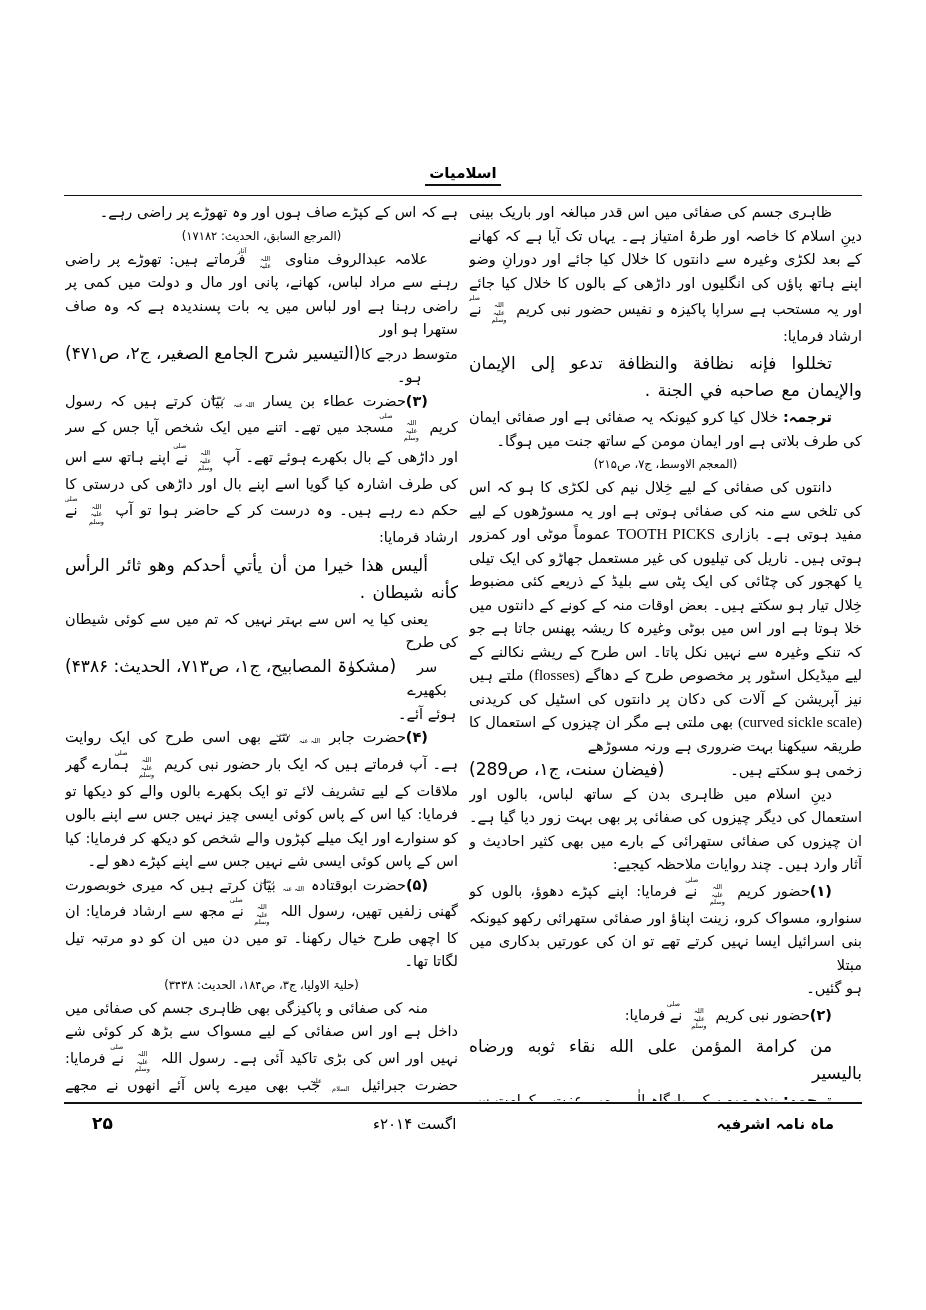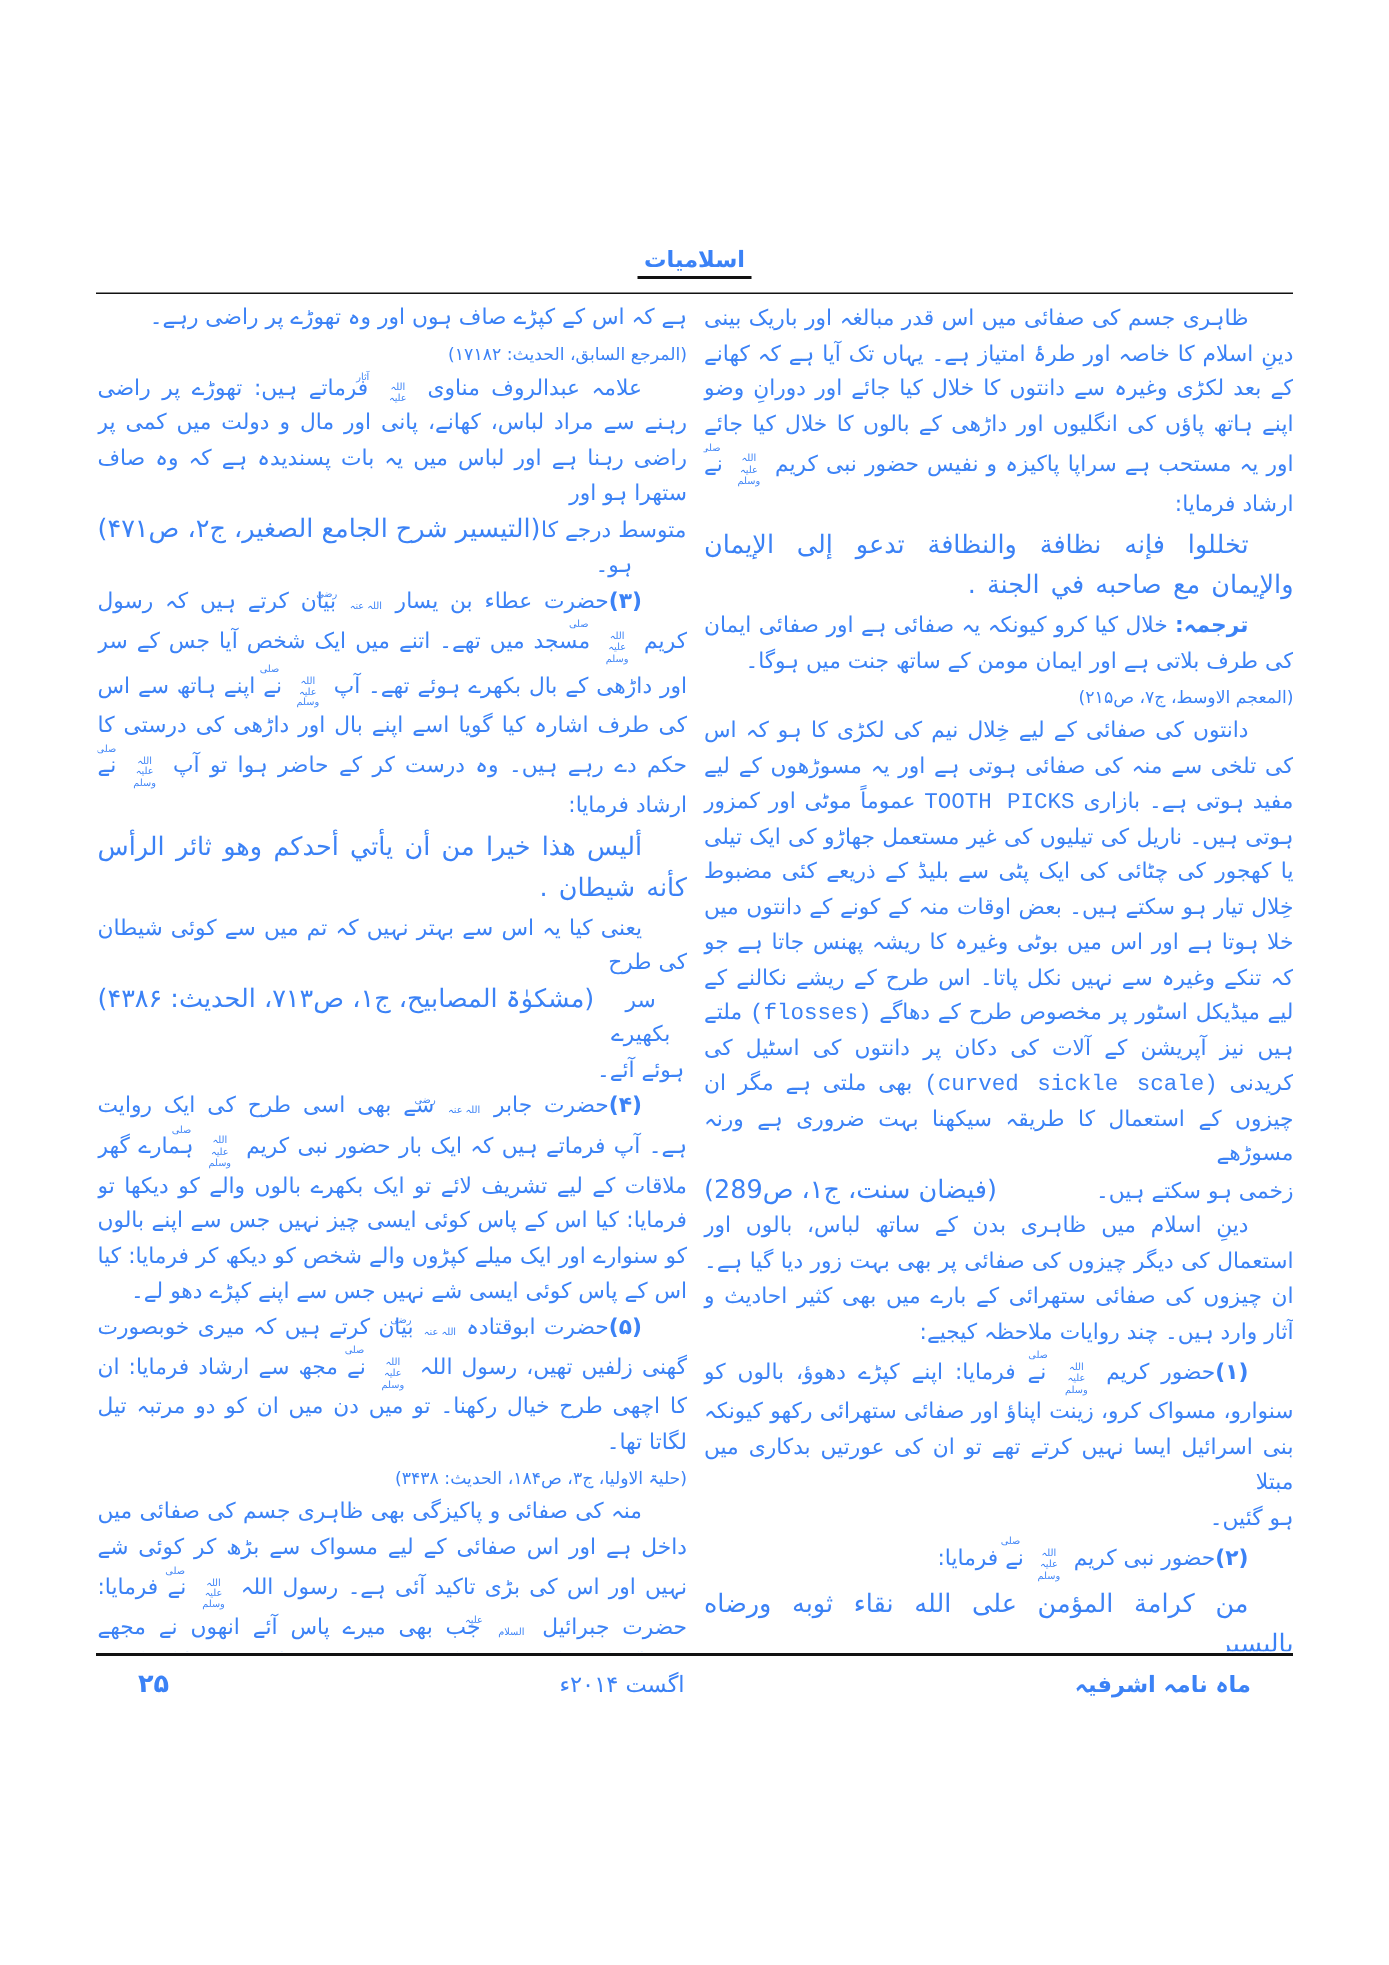--- a/index.html
+++ b/index.html
@@ -1,21 +1,21 @@
 <!DOCTYPE html>
 <html lang="ur" dir="rtl"><head>
 <meta charset="utf-8">
 <style>
   html,body{margin:0;padding:0;background:#ffffff;}
   .page{
     position:relative;
     width:926px;height:1310px;
     box-sizing:border-box;
     background:#ffffff;
-    color:#3b82f6;
+    color:#000000;
     font-family:"DejaVu Sans",sans-serif;
     direction:rtl;
     overflow:hidden;
   }
   .header{
     position:absolute;top:163px;left:0;width:100%;
     text-align:center;
   }
   .section-title{
     display:inline-block;
@@ -47,21 +47,21 @@
     font-size:17px;
     line-height:27px;
     text-align:justify;
     text-indent:30px;
     word-spacing:2px;
   }
   .ref{
     margin:0;
     font-size:11.5px;
     line-height:23px;
-    text-align:right;
+    text-align:center;
     white-space:nowrap;
   }
   .refline{
     display:flex;
     justify-content:space-between;
     align-items:baseline;
     line-height:23.5px;
   }
   .refline .tail{font-size:14.5px;text-align:center;}
   .refline .refin{font-size:17px;white-space:nowrap;}
@@ -70,21 +70,21 @@
     display:inline-block;
     width:22px;
     font-size:6.5px;
     line-height:1.15;
     text-align:center;
     vertical-align:middle;
     white-space:normal;
     margin:0 1px;
   }
   .seg-latin{
-    font-family:Liberation Mono, monospace;
+    font-family:Liberation Serif, serif;
     font-size:15px;
     direction:ltr;
     unicode-bidi:embed;
   }
   .footer{
     position:absolute;top:1102px;left:64px;width:798px;
   }
   .footer-rule{border-top:2px solid #111;}
   .footer-row{
     display:flex;

